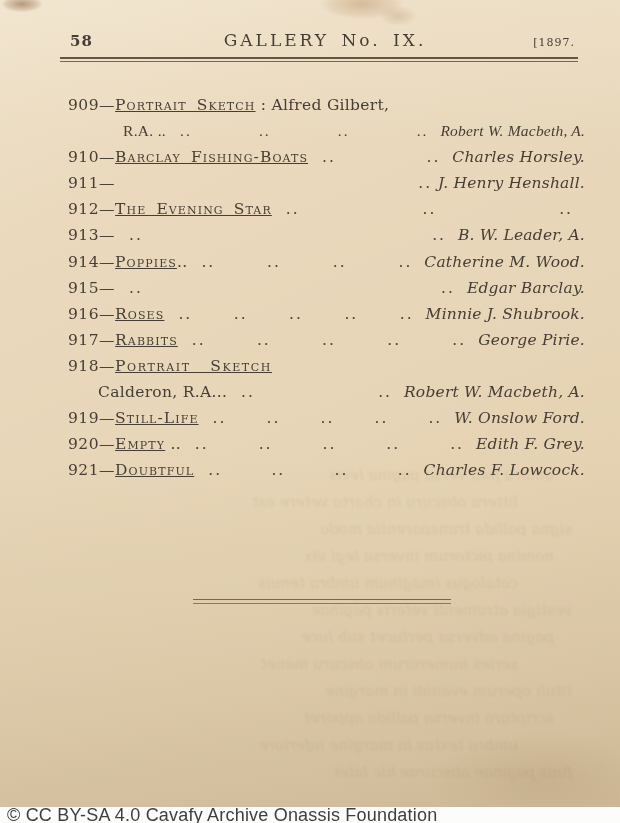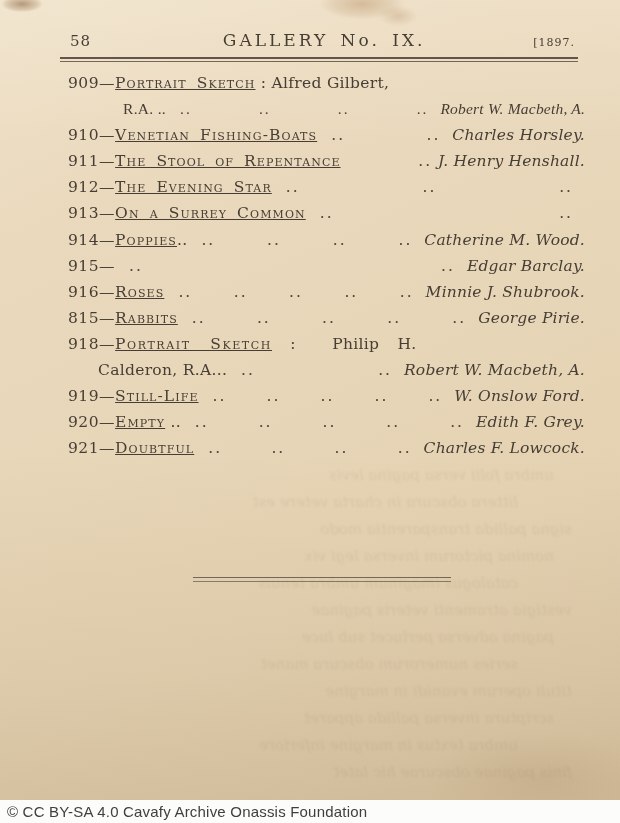--- a/index.html
+++ b/index.html
@@ -20,31 +20,31 @@
       radial-gradient(140px 60px at 540px 780px, rgba(146,115,74,.14), transparent 80%),
       linear-gradient(180deg, rgba(255,251,242,.18) 0%, rgba(255,251,242,0) 18%, rgba(0,0,0,0) 55%, rgba(135,105,65,.08) 82%, rgba(125,95,58,.15) 100%);
   }
   .content{position:relative;z-index:2;}
 
   
   .header{
     display:flex;justify-content:space-between;align-items:baseline;
     padding:30px 45px 0 70px;
   }
-  .pagenum{font-size:15px;letter-spacing:1px;}
+  .pagenum{font-size:15px;letter-spacing:1px;font-weight:bold;}
   .galtitle{font-size:17px;letter-spacing:3px;word-spacing:4px;transform:translateX(-6px);margin-left:36px;}
   .year{font-size:11px;letter-spacing:1px;}
   .header-rule{
     margin:7px 42px 0 60px;height:2px;
     border-top:2px solid rgba(72,63,51,.85);
     border-bottom:1px solid rgba(72,63,51,.75);
   }
 
   
-  .catalog{margin:8px 35px 0 68px;font-size:15.5px;}
+  .catalog{margin:30px 35px 0 68px;font-size:15.5px;}
   .line{
     display:flex;align-items:baseline;
     line-height:26.1px;height:26.1px;white-space:pre;
   }
   .line .num{letter-spacing:.5px;}
   .line .sc{font-variant:small-caps;letter-spacing:1.1px;word-spacing:4px;text-decoration:underline;}
   .line .rest,.line .plain{letter-spacing:.3px;}
   .line.spread .sc{letter-spacing:1.6px;word-spacing:13px;}
   .line.spread .rest{word-spacing:13px;}
   .line.ind1{padding-left:55px;font-family:Liberation Serif, serif;}
@@ -66,53 +66,53 @@
     position:absolute;left:55px;right:40px;top:462px;height:330px;z-index:1;
     transform:scaleX(-1);
     opacity:.10;filter:blur(1.1px);
     color:#6d5738;font-size:15px;line-height:27px;
     text-align:left;pointer-events:none;overflow:hidden;
     font-style:italic;white-space:pre;
   }
 
   
   .footer{
-    position:absolute;left:0;right:0;bottom:0;height:23px;z-index:3;
+    position:absolute;left:0;right:0;bottom:0;height:16px;z-index:3;
     background:#fcfcfb;display:flex;align-items:center;
     padding-left:7px;box-sizing:border-box;
     font-family:"Liberation Sans","DejaVu Sans",sans-serif;
-    font-size:15px;color:#3f3f3f;letter-spacing:.2px;
+    font-size:18px;color:#3f3f3f;letter-spacing:.2px;
   }
 </style>
 </head>
 <body>
 
 <div class="page">
   <div class="content">
 
     <header class="header">
       <span class="pagenum">58</span>
       <span class="galtitle">GALLERY No. IX.</span>
       <span class="year">[1897.</span>
     </header>
 
     <div class="header-rule"></div>
 
     <main class="catalog" id="catalog">
         <div class="line"><span class="num">909—</span><span class="sc">Portrait Sketch</span><span class="rest"> : Alfred Gilbert,</span></div>
         <div class="line ind1"><span class="plain">R.A. ..</span><span class="dots"><span class="dg">..</span><span class="dg">..</span><span class="dg">..</span><span class="dg">..</span></span><span class="artist">Robert W. Macbeth, A.</span></div>
-        <div class="line"><span class="num">910—</span><span class="sc">Venetian Fishing-Boats</span><span class="dots"><span class="dg">..</span><span class="dg">..</span></span><span class="artist">Charles Horsley.</span></div>
-        <div class="line"><span class="num">911—</span><span class="sc">The Stool of Repentance</span><span class="dots one"><span class="dg">..</span></span><span class="artist">J. Henry Henshall.</span></div>
+        <div class="line"><span class="num">910—</span><span class="sc">Barclay Fishing-Boats</span><span class="dots"><span class="dg">..</span><span class="dg">..</span></span><span class="artist">Charles Horsley.</span></div>
+        <div class="line"><span class="num">911—</span><span class="dots one"><span class="dg">..</span></span><span class="artist">J. Henry Henshall.</span></div>
         <div class="line"><span class="num">912—</span><span class="sc">The Evening Star</span><span class="dots"><span class="dg">..</span><span class="dg">..</span><span class="dg">..</span></span></div>
-        <div class="line"><span class="num">913—</span><span class="sc">On a Surrey Common</span><span class="dots"><span class="dg">..</span><span class="dg">..</span></span></div>
+        <div class="line"><span class="num">913—</span><span class="dots"><span class="dg">..</span><span class="dg">..</span></span><span class="artist">B. W. Leader, A.</span></div>
         <div class="line"><span class="num">914—</span><span class="sc">Poppies</span><span class="rest">..</span><span class="dots"><span class="dg">..</span><span class="dg">..</span><span class="dg">..</span><span class="dg">..</span></span><span class="artist">Catherine M. Wood.</span></div>
         <div class="line"><span class="num">915—</span><span class="dots"><span class="dg">..</span><span class="dg">..</span></span><span class="artist">Edgar Barclay.</span></div>
         <div class="line"><span class="num">916—</span><span class="sc">Roses</span><span class="dots"><span class="dg">..</span><span class="dg">..</span><span class="dg">..</span><span class="dg">..</span><span class="dg">..</span></span><span class="artist">Minnie J. Shubrook.</span></div>
-        <div class="line"><span class="num">815—</span><span class="sc">Rabbits</span><span class="dots"><span class="dg">..</span><span class="dg">..</span><span class="dg">..</span><span class="dg">..</span><span class="dg">..</span></span><span class="artist">George Pirie.</span></div>
-        <div class="line spread"><span class="num">918—</span><span class="sc">Portrait Sketch</span><span class="rest"> :  Philip H.</span></div>
+        <div class="line"><span class="num">917—</span><span class="sc">Rabbits</span><span class="dots"><span class="dg">..</span><span class="dg">..</span><span class="dg">..</span><span class="dg">..</span><span class="dg">..</span></span><span class="artist">George Pirie.</span></div>
+        <div class="line spread"><span class="num">918—</span><span class="sc">Portrait Sketch</span></div>
         <div class="line ind2"><span class="plain">Calderon, R.A...</span><span class="dots"><span class="dg">..</span><span class="dg">..</span></span><span class="artist">Robert W. Macbeth, A.</span></div>
         <div class="line"><span class="num">919—</span><span class="sc">Still-Life</span><span class="dots"><span class="dg">..</span><span class="dg">..</span><span class="dg">..</span><span class="dg">..</span><span class="dg">..</span></span><span class="artist">W. Onslow Ford.</span></div>
         <div class="line"><span class="num">920—</span><span class="sc">Empty</span><span class="rest"> ..</span><span class="dots"><span class="dg">..</span><span class="dg">..</span><span class="dg">..</span><span class="dg">..</span><span class="dg">..</span></span><span class="artist">Edith F. Grey.</span></div>
         <div class="line"><span class="num">921—</span><span class="sc">Doubtful</span><span class="dots"><span class="dg">..</span><span class="dg">..</span><span class="dg">..</span><span class="dg">..</span></span><span class="artist">Charles F. Lowcock.</span></div>
       </main>
 
     <div class="mid-rule"></div>
 
   </div>
 

